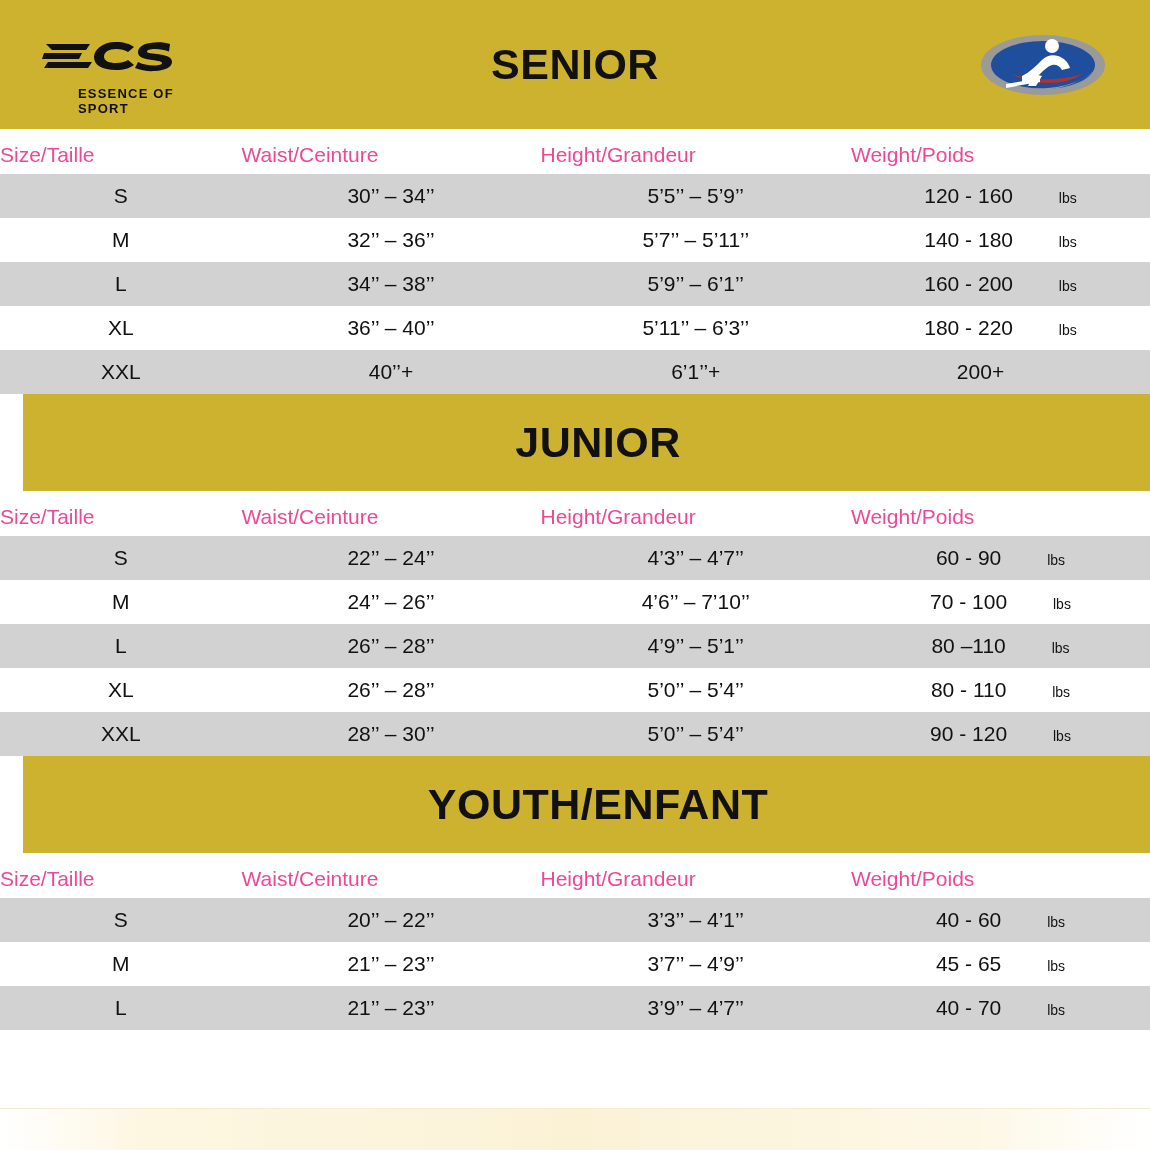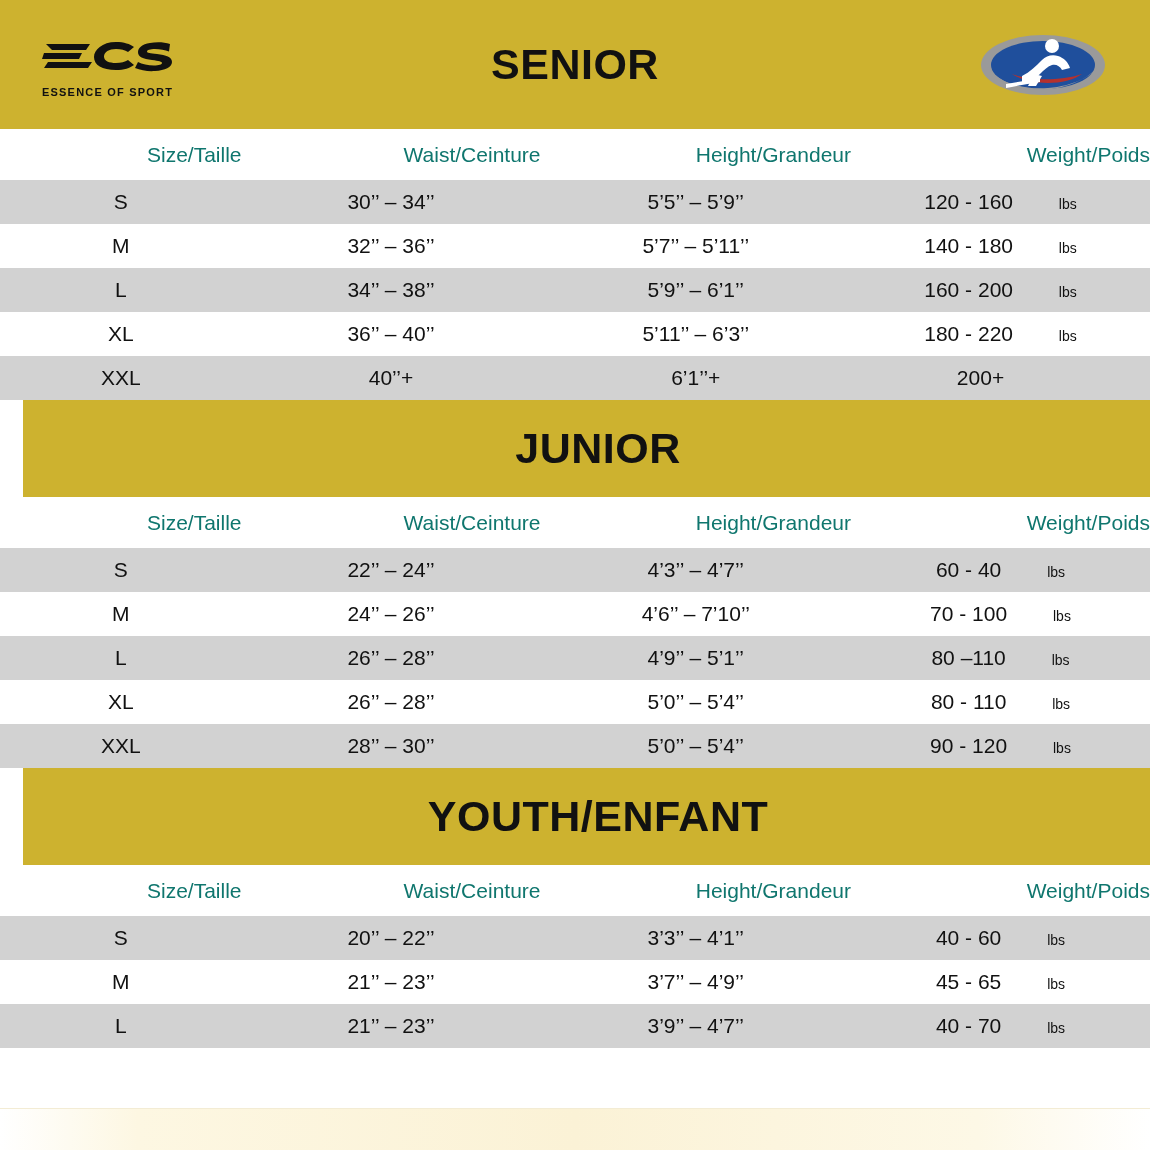--- a/index.html
+++ b/index.html
@@ -40,46 +40,47 @@
 
   
   .logo-left {
     position: absolute;
     left: 42px;
     top: 38px;
     width: 170px;
     height: 56px;
   }
   .logo-left .eos-sub {
-    font-size: 11px;
+    font-size: 13px;
     font-weight: bold;
     letter-spacing: 1.2px;
     color: #111;
     margin-top: 4px;
+    margin-left: 36px;
   }
   .logo-right {
     position: absolute;
     right: 42px;
     top: 24px;
     width: 130px;
     height: 82px;
   }
 
   
   table {
     width: 100%;
     border-collapse: collapse;
     table-layout: fixed;
   }
   thead th {
     font-size: 21px;
     font-weight: normal;
-    color: #0f766e;
-    padding: 14px 0 13px 0;
-    text-align: right;
+    color: #ec4899;
+    padding: 14px 0 7px 0;
+    text-align: left;
     background: #ffffff;
   }
   tbody td {
     font-size: 21px;
     font-weight: normal;
     color: #111111;
     text-align: center;
     padding: 10px 0 10px 0;
     height: 42px;
   }
@@ -208,21 +209,21 @@
         <th>Waist/Ceinture</th>
         <th>Height/Grandeur</th>
         <th>Weight/Poids</th>
       </tr>
     </thead>
     <tbody>
       <tr class="shaded">
         <td>S</td>
         <td>22’’ – 24’’</td>
         <td>4’3’’ – 4’7’’</td>
-        <td><span>60 - 40</span> <span class="unit">lbs</span></td>
+        <td><span>60 - 90</span> <span class="unit">lbs</span></td>
       </tr>
       <tr class="plain">
         <td>M</td>
         <td>24’’ – 26’’</td>
         <td>4’6’’ – 7’10’’</td>
         <td><span>70 - 100</span> <span class="unit">lbs</span></td>
       </tr>
       <tr class="shaded">
         <td>L</td>
         <td>26’’ – 28’’</td>

